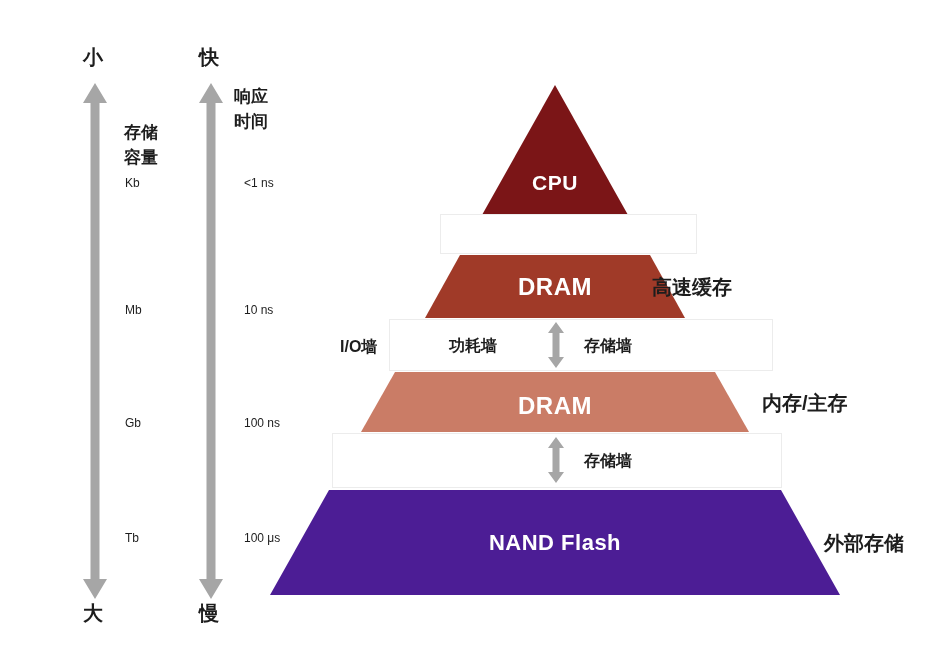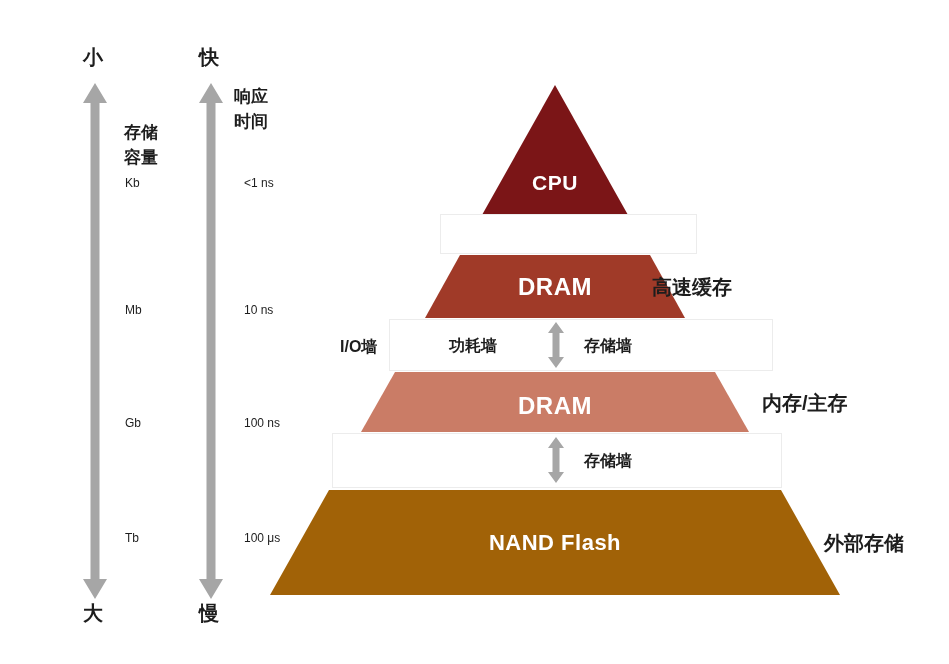--- a/index.html
+++ b/index.html
@@ -94,21 +94,21 @@
 
   <div class="level" id="cpu" style="background-color: rgb(123, 21, 23);">
     <span>CPU</span>
   </div>
   <div class="level" id="sram" style="background-color: rgb(160, 58, 40);">
     <span>DRAM</span>
   </div>
   <div class="level" id="dram" style="background-color: rgb(202, 124, 102);">
     <span>DRAM</span>
   </div>
-  <div class="level" id="nand" style="background-color: #a16207;">
+  <div class="level" id="nand" style="background-color: #4c1d95;">
     <span>NAND Flash</span>
   </div>
 
   <div class="gap-box" id="gap1"></div>
   <div class="gap-box" id="gap2"></div>
   <div class="gap-box" id="gap3"></div>
 
   <div class="wall" id="wall-io">I/O墙</div>
   <div class="wall" id="wall-power">功耗墙</div>
   <svg class="gap-arrow" id="gap2-arrow" viewBox="0 0 18 46" aria-hidden="true">

